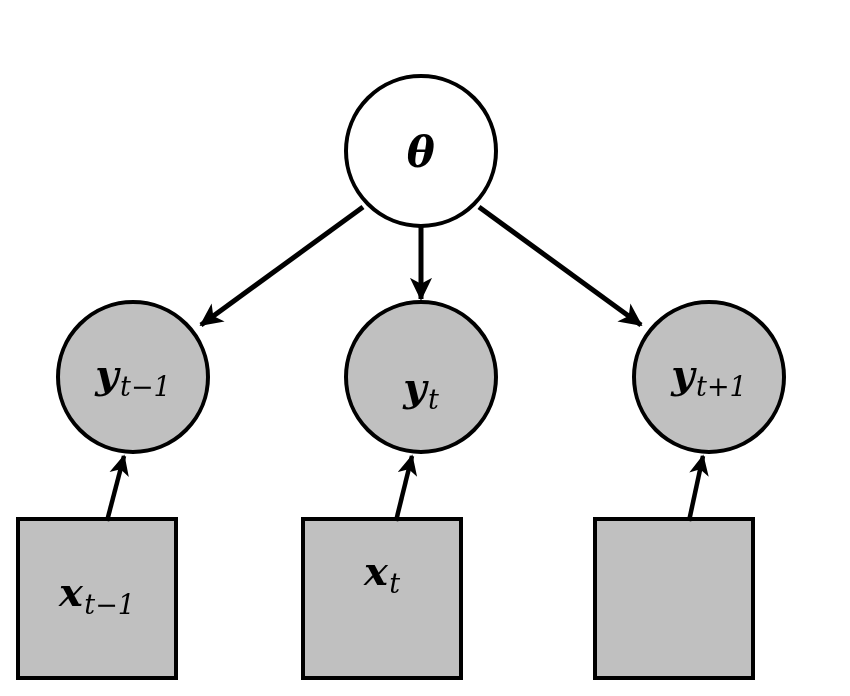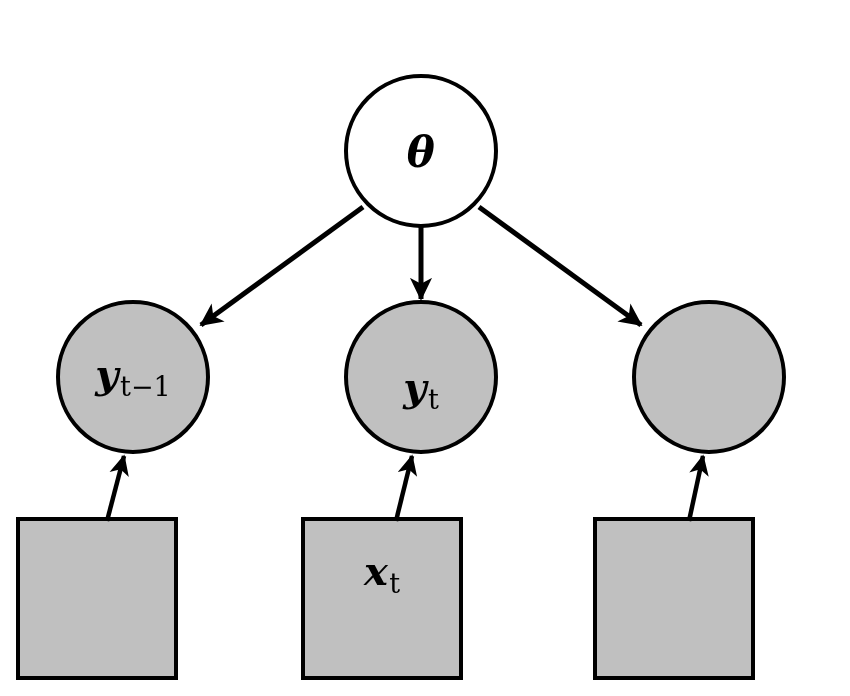--- a/index.html
+++ b/index.html
@@ -50,20 +50,21 @@
     line-height: 1;
     pointer-events: none;
   }
   .node-label .base {
     font-style: italic;
     font-weight: bold;
     font-size: 40px;
     letter-spacing: 0.5px;
   }
   .node-label .sub {
+    font-style: italic;
     font-weight: normal;
     font-size: 27px;
     vertical-align: -0.30em;
     margin-left: 1px;
     font-family: "DejaVu Serif", serif;
   }
   .theta-label .base {
     font-size: 42px;
   }
 </style>
@@ -102,20 +103,26 @@
   </div>
 
   <div class="node-label" style="left:133px; top:377px;">
     <span class="base">y</span><span class="sub">t−1</span>
   </div>
 
   <div class="node-label" style="left:421px; top:390px;">
     <span class="base">y</span><span class="sub">t</span>
   </div>
 
+  <div class="node-label" style="left:709px; top:377px;">
+    <span class="base">y</span><span class="sub">t+1</span>
+  </div>
 
+  <div class="node-label" style="left:97px; top:595px;">
+    <span class="base">x</span><span class="sub">t−1</span>
+  </div>
 
   <div class="node-label" style="left:382px; top:574px;">
     <span class="base">x</span><span class="sub">t</span>
   </div>
 
 
 </div>
 
 </body></html>

